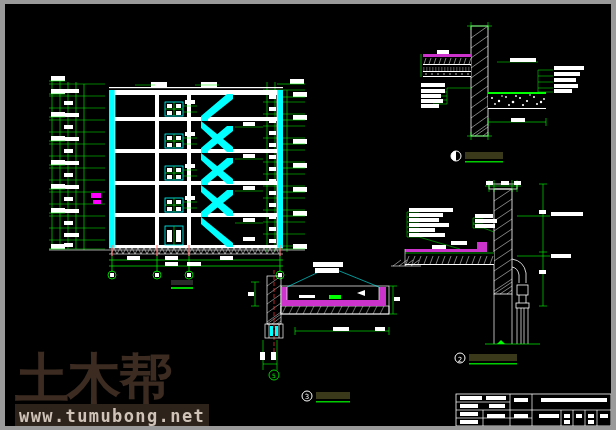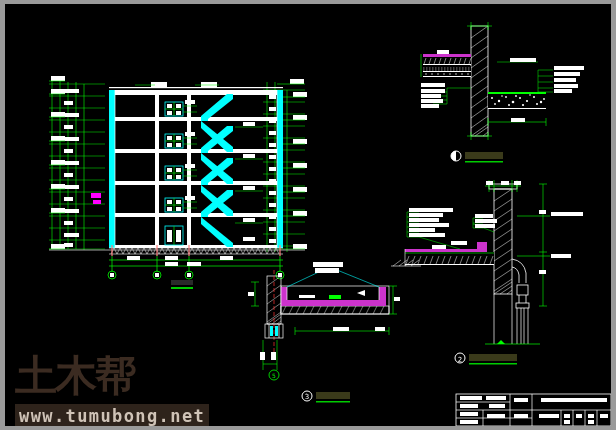--- a/index.html
+++ b/index.html
@@ -4,21 +4,21 @@
 <title>CAD Drawing</title>
 <style>
   html,body{margin:0;padding:0;background:#8a8a8a;}
   body{font-family:"Liberation Sans",sans-serif;}
   #stage{position:relative;width:616px;height:430px;background:#9a9a9a;overflow:hidden;}
   #frame{position:absolute;left:5px;top:4px;width:606px;height:422px;background:#000;overflow:hidden;}
   svg{display:block;}
   #cad{position:absolute;left:0;top:0;}
   
   #wm{position:absolute;left:8px;top:344px;width:200px;height:82px;}
-  #wm-glyphs{font-family:Liberation Mono, monospace;font-weight:bold;font-size:42px;color:#3b2b21;
+  #wm-glyphs{font-family:Liberation Serif, serif;font-weight:bold;font-size:54px;color:#3b2b21;
     letter-spacing:-2px;line-height:62px;white-space:nowrap;position:absolute;left:2px;top:0px;}
   #wm-url{position:absolute;left:2px;top:56px;background:#2e231b;color:#cfc3b7;
     font-family:"DejaVu Sans Mono",monospace;font-size:17px;font-weight:bold;
     letter-spacing:1.4px;padding:2px 4px 3px 4px;white-space:nowrap;}
 </style>
 </head>
 <body>
 
 <div id="stage">
   <div id="frame">

